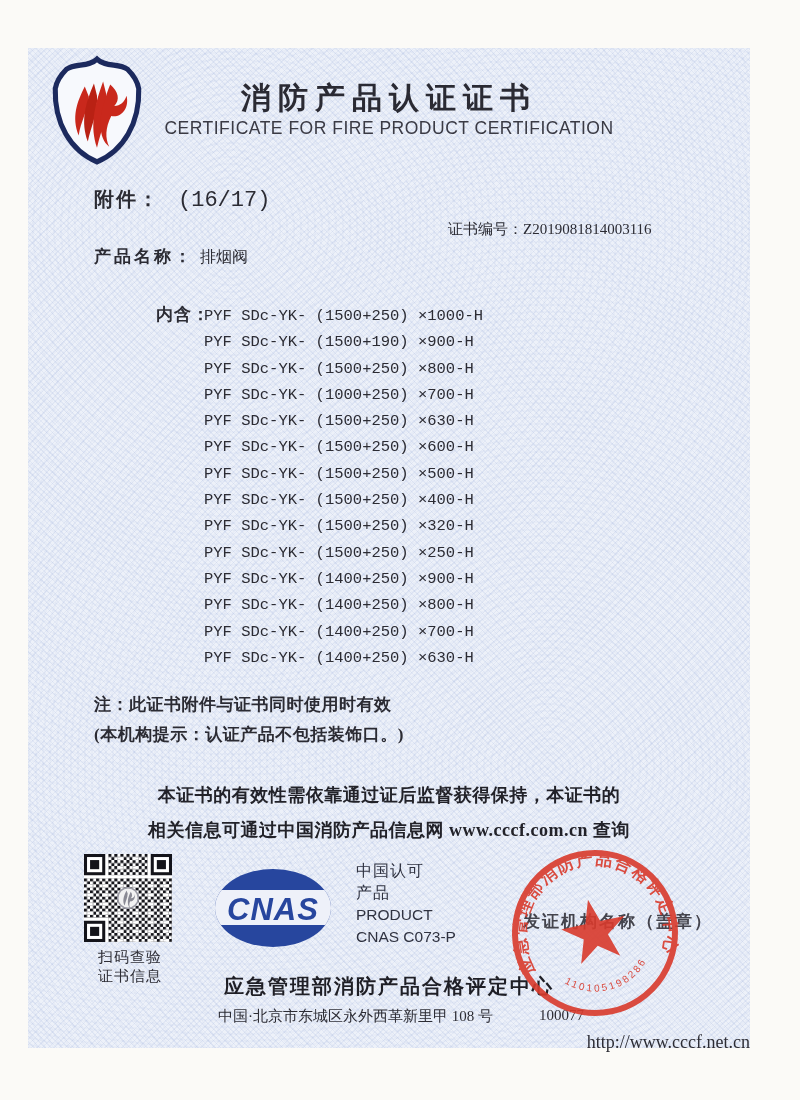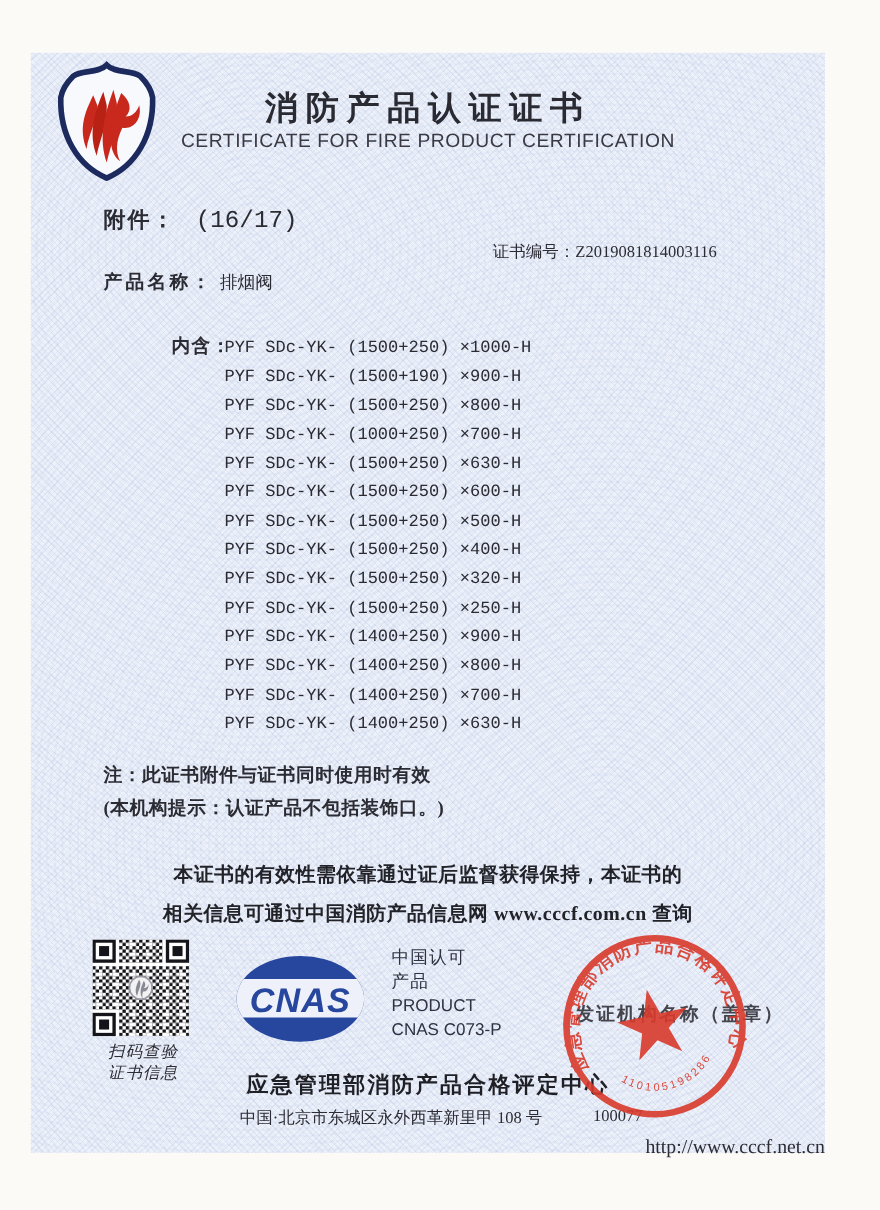--- a/index.html
+++ b/index.html
@@ -37,21 +37,21 @@
   .field.f-unit { top:227px; }
   .contains-label { left:128px; top:255px; font-size:17px; font-weight:700; letter-spacing:1px; }
   .contains-list { left:176px; top:255px; font-family:"Liberation Mono","DejaVu Sans Mono",monospace; font-size:15.5px; }
   .contains-list .row { height:26.3px; line-height:26.3px; white-space:pre; }
   .note { left:66px; font-size:17px; font-weight:700; letter-spacing:.5px; }
   .note.n1 { top:645px; }
   .note.n2 { top:675px; }
   .statement { left:0; right:0; text-align:center; font-size:18px; font-weight:600; letter-spacing:.5px; color:#222229; }
   .statement.s1 { top:735px; }
   .statement.s2 { top:770px; }
-  .qr-block { left:56px; top:806px; width:120px;font-style:italic; }
+  .qr-block { left:56px; top:806px; width:120px; }
   .qr-svg { width:88px; height:88px; display:block; }
   .qr-caption { margin-top:6px; margin-left:14px; font-size:15px; line-height:19px; letter-spacing:1px; color:#2e2e36; }
   .cnas-logo { left:184px; top:818px; width:122px; height:84px; }
   .cnas-text { left:328px; top:812px; font-size:16px; line-height:22px; color:#2f3240; }
   .cnas-text .cn { letter-spacing:1px; }
   .cnas-text .en { font-family:"Liberation Sans","DejaVu Sans",sans-serif; font-size:15.5px; }
   .seal-overlay-text {
     left:440px; top:862px; width:300px; text-align:center; z-index:1;
     font-size:17px; font-weight:600; color:#44444d; letter-spacing:2px;
   }

